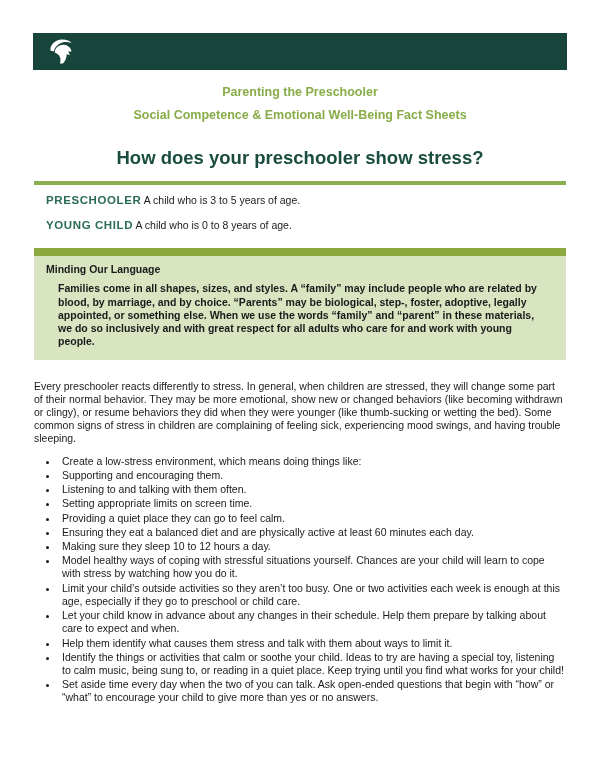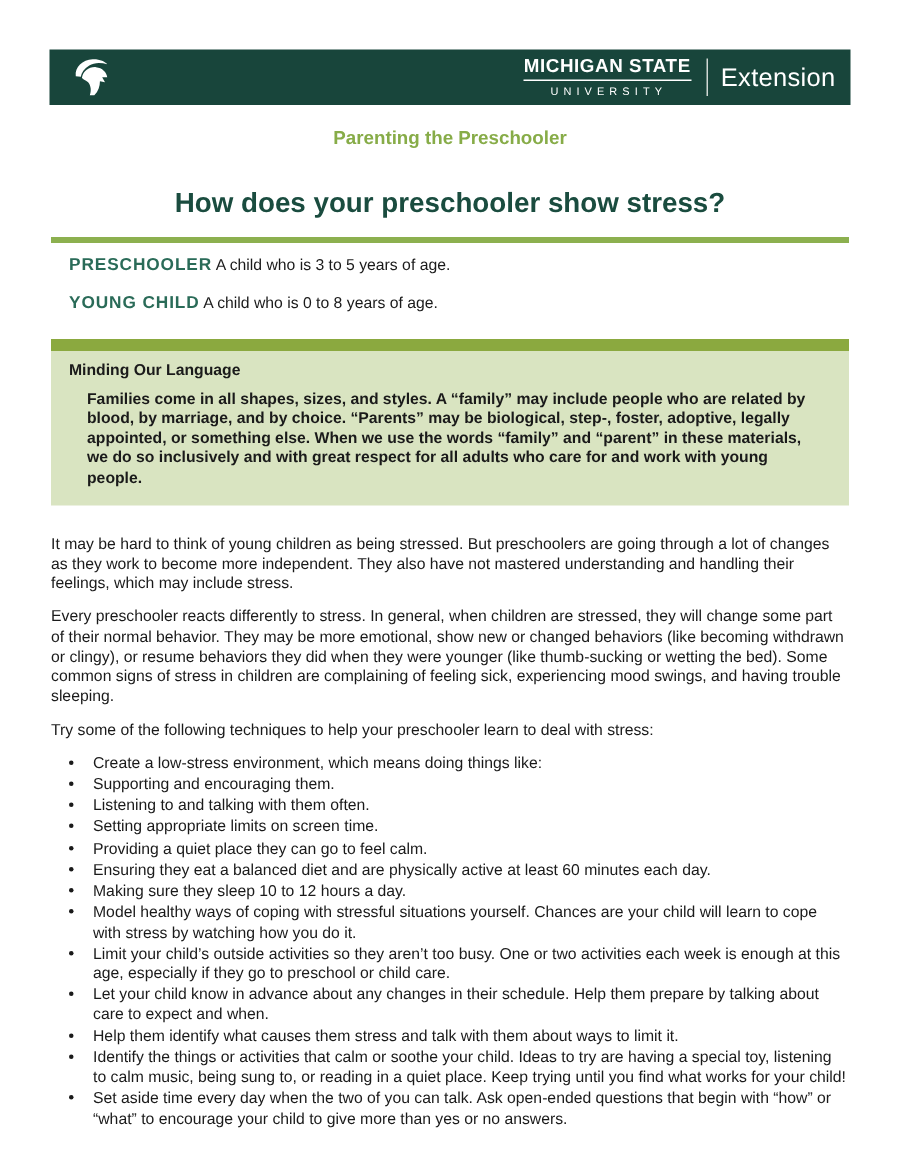--- a/index.html
+++ b/index.html
@@ -81,33 +81,26 @@
 </head>
 <body>
 
 <div class="page">
 
   <div class="header-bar">
     <svg class="helmet" viewBox="0 0 40 36" aria-hidden="true">
       <path fill="#ffffff" d="M6,17 C5,9 12,2.5 21,2 C27,1.7 32,4 34,6.5 C28,4.5 22,5 18,7.5 C13.5,10.2 11,14 10.5,17.5 Z"></path>
       <path fill="#ffffff" d="M11.5,18.5 C12.5,12.5 18,8.5 24,9 C29.5,9.5 33.5,13.5 34,18 L29.5,18 L32,22.5 L27.5,21.5 C27.5,26 26,30.5 22.5,34 L18.5,34 C20,30 19.5,25.5 17,22.5 C14.5,20.5 12,20 11.5,18.5 Z"></path>
     </svg>
-    <div class="header-right">
-      <div class="wordmark">
-        <div class="wordmark-line1">MICHIGAN STATE</div>
-        <div class="wordmark-line2">UNIVERSITY</div>
-      </div>
-      <div class="header-divider"></div>
-      <div class="extension-label">Extension</div>
-    </div>
   </div>
 
   <div class="content">
 
     <div class="series-title">Parenting the Preschooler</div>
+    <div class="subseries-title">Social Competence &amp; Emotional Well-Being Fact Sheets</div>
     <h1 class="main-title">How does your preschooler show stress?</h1>
     <div class="title-rule"></div>
 
 
     <div class="term-line">
       <span class="term">PRESCHOOLER</span>
       <span class="term-def">A child who is 3 to 5 years of age.</span>
     </div>
     <div class="term-line">
       <span class="term">YOUNG CHILD</span>
@@ -116,23 +109,21 @@
 
     <div class="language-box">
       <div class="language-box-bar"></div>
       <div class="language-box-body">
         <div class="language-box-heading">Minding Our Language</div>
         <div class="language-box-text">Families come in all shapes, sizes, and styles. A “family” may include people who are related by blood, by marriage, and by choice. “Parents” may be biological, step-, foster, adoptive, legally appointed, or something else. When we use the words “family” and “parent” in these materials, we do so inclusively and with great respect for all adults who care for and work with young people.</div>
       </div>
     </div>
 
     <div class="body-copy">
-      <p>It may be hard to think of young children as being stressed. But preschoolers are going through a lot of changes as they work to become more independent. They also have not mastered understanding and handling their feelings, which may include stress.</p>
       <p>Every preschooler reacts differently to stress. In general, when children are stressed, they will change some part of their normal behavior. They may be more emotional, show new or changed behaviors (like becoming withdrawn or clingy), or resume behaviors they did when they were younger (like thumb-sucking or wetting the bed). Some common signs of stress in children are complaining of feeling sick, experiencing mood swings, and having trouble sleeping.</p>
-      <p>Try some of the following techniques to help your preschooler learn to deal with stress:</p>
 
       <ul class="stress-tips">
         <li>Create a low-stress environment, which means doing things like:</li>
         <li>Supporting and encouraging them.</li>
         <li>Listening to and talking with them often.</li>
         <li>Setting appropriate limits on screen time.</li>
         <li>Providing a quiet place they can go to feel calm.</li>
         <li>Ensuring they eat a balanced diet and are physically active at least 60 minutes each day.</li>
         <li>Making sure they sleep 10 to 12 hours a day.</li>
         <li>Model healthy ways of coping with stressful situations yourself. Chances are your child will learn to cope with stress by watching how you do it.</li>

